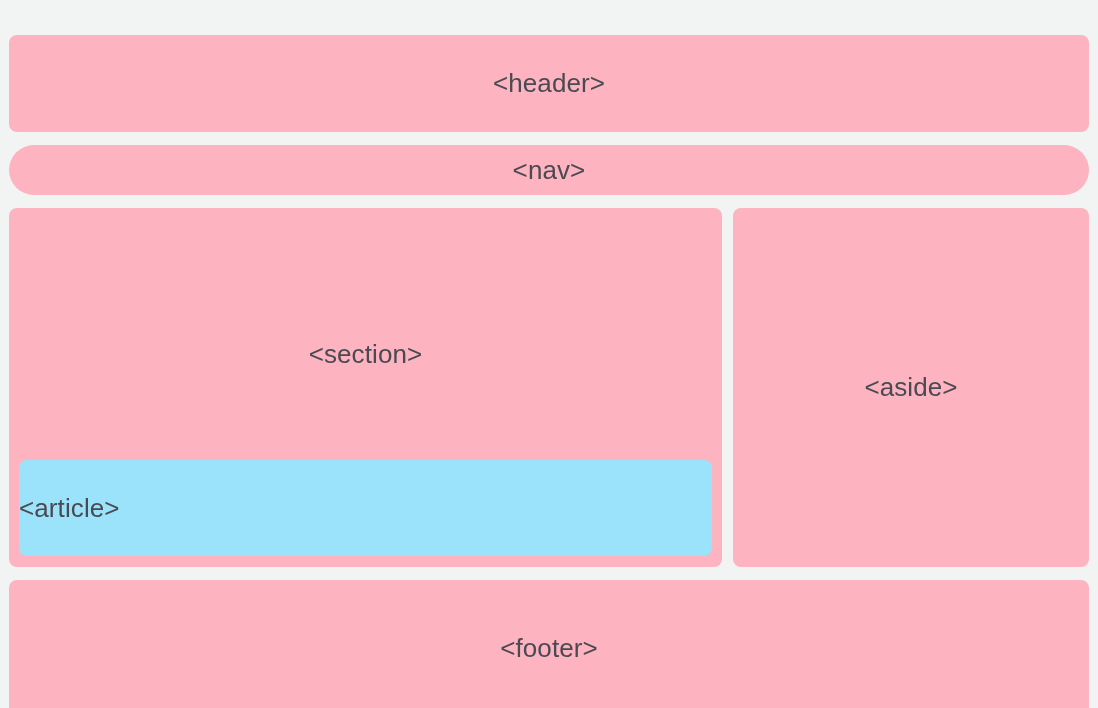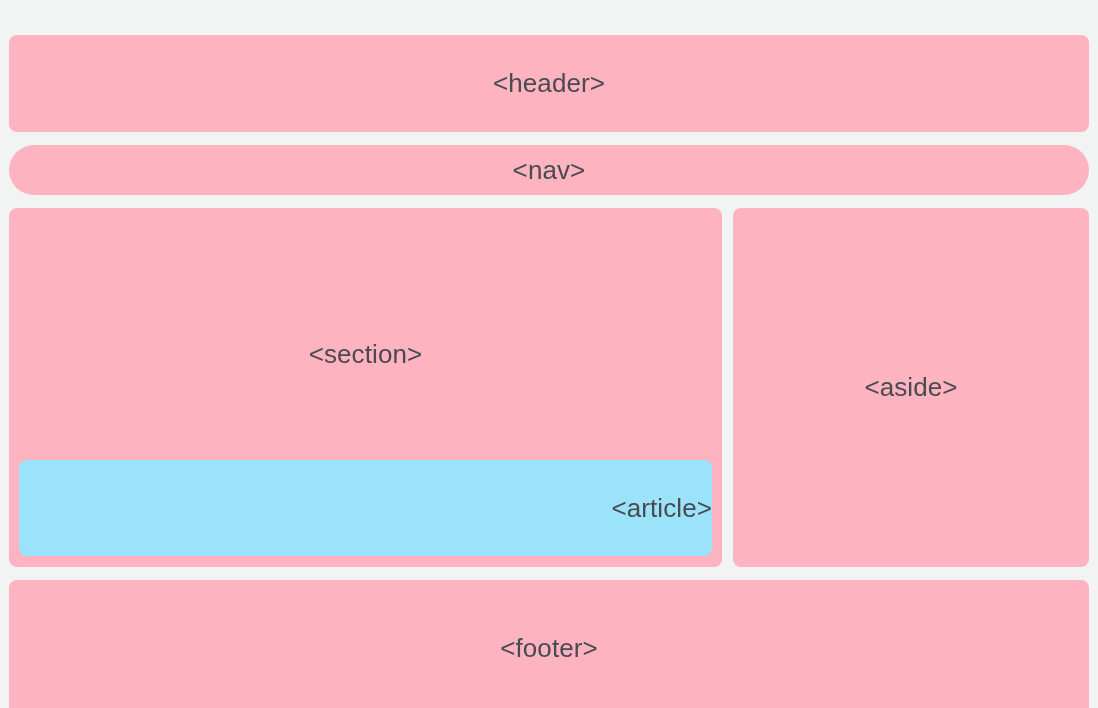--- a/index.html
+++ b/index.html
@@ -92,21 +92,21 @@
   #article-block {
     position: absolute;
     left: 10px;
     right: 10px;
     top: 252px;
     height: 96px;
     background: #9be3fa;
     border-radius: 8px;
     display: flex;
     align-items: center;
-    justify-content: flex-end;
+    justify-content: flex-start;
   }
 
   #aside-block {
     background: #fdb3c0;
     flex: 1 1 auto;
     text-align: right;
   }
 
   
   #footer-block {

